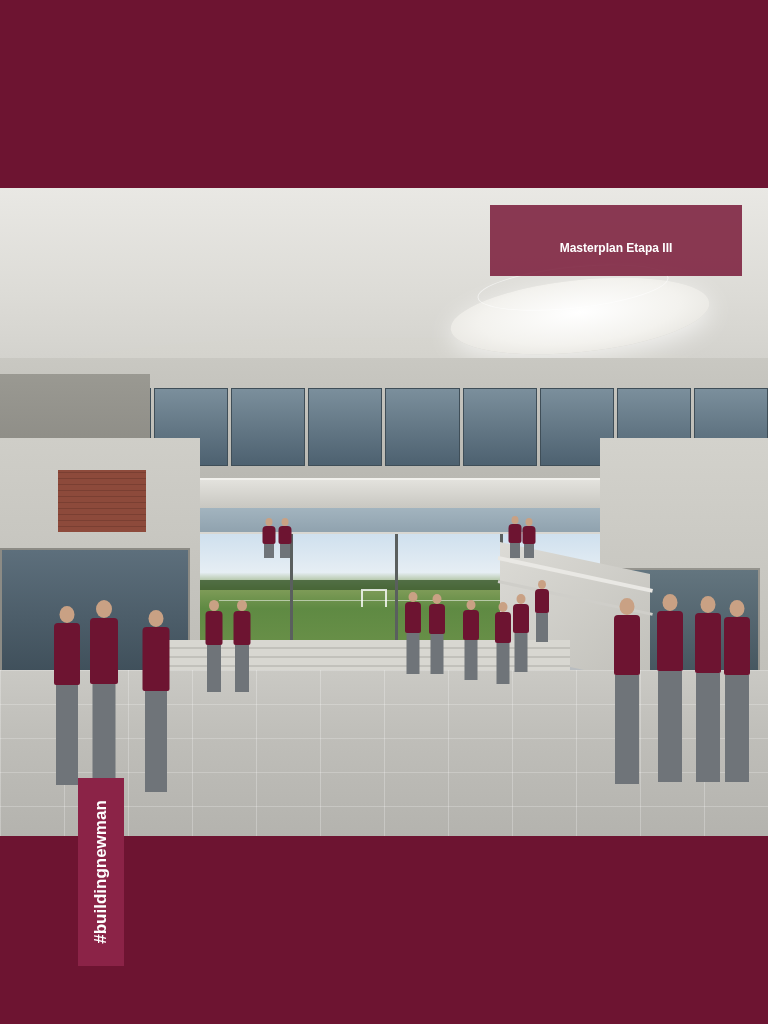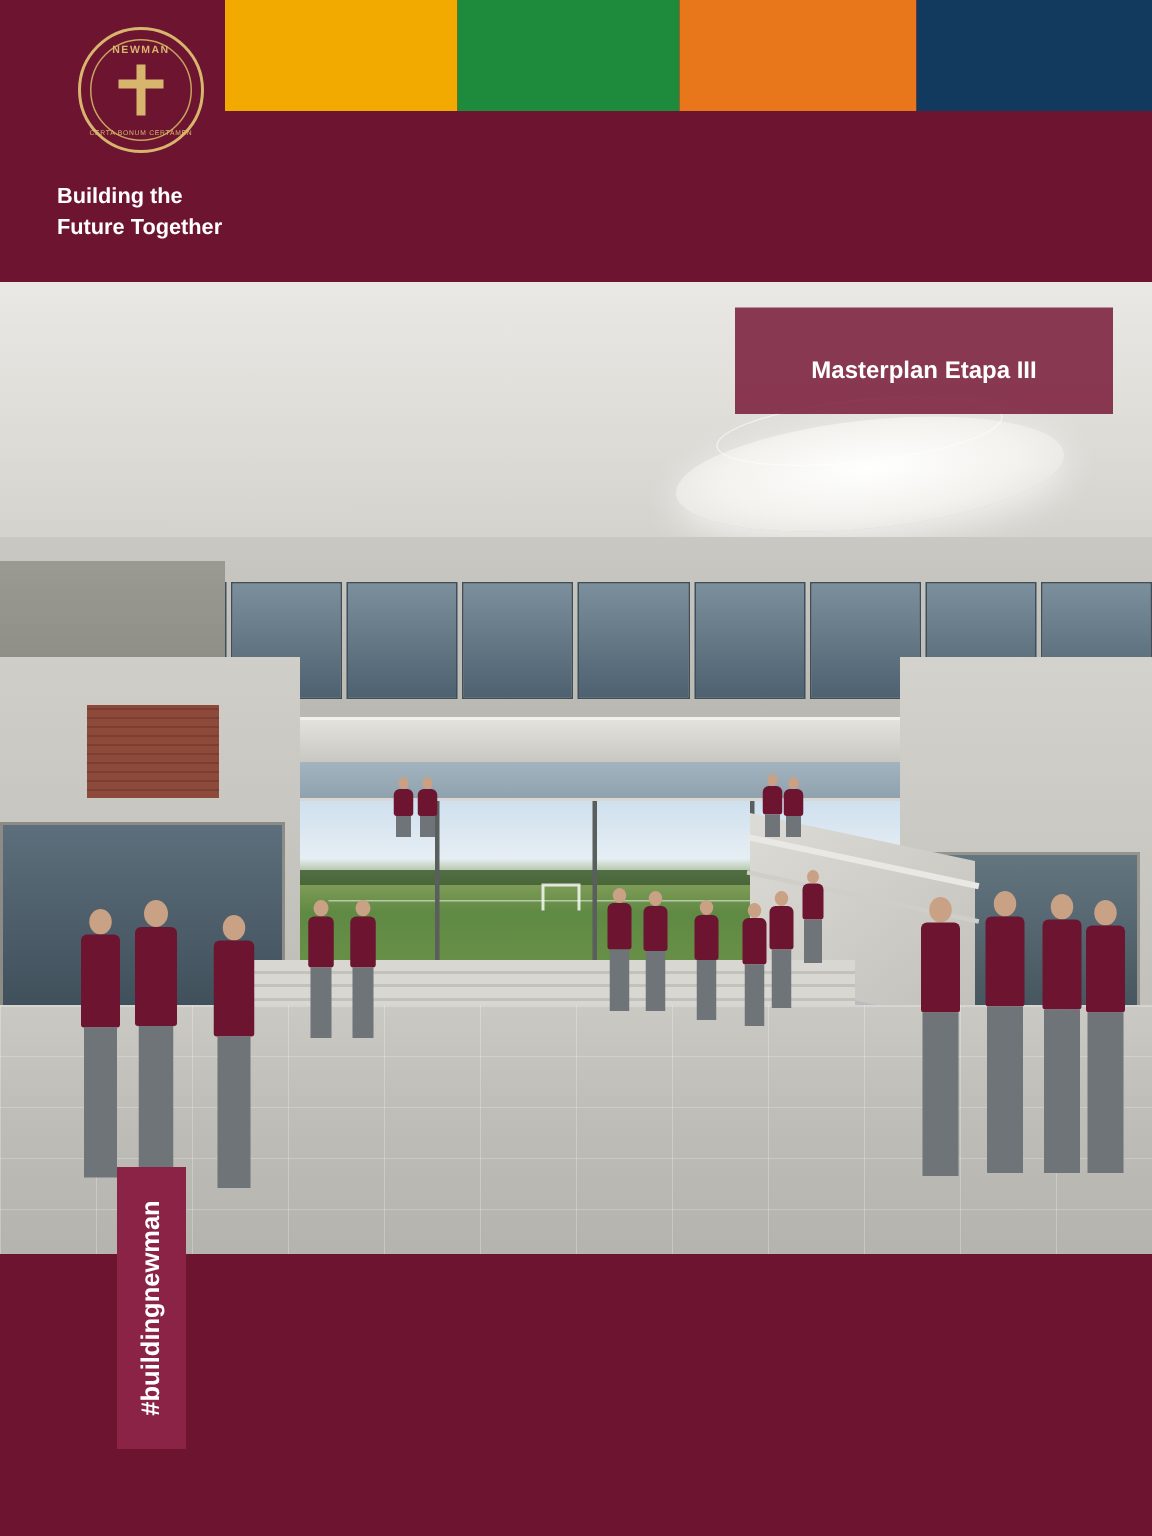--- a/index.html
+++ b/index.html
@@ -239,21 +239,21 @@
   }
 
   
   .masterplan-tag {
     position: absolute; top: 17px; left: 490px;
     width: 252px; height: 71px;
     background: rgba(124, 32, 62, 0.88);
     display: flex; align-items: center; justify-content: center;
   }
   .masterplan-tag span {
-    color: #ffffff; font-size: 16px; font-weight: bold; margin-top: 15px;
+    color: #ffffff; font-size: 12px; font-weight: bold; margin-top: 15px;
   }
 
   
   .bottom {
     position: absolute; top: 836px; left: 0;
     width: 768px; height: 188px;
     background: #6d1431;
   }
   .hashtag-block {
     position: absolute; left: 78px; top: -58px;
@@ -279,39 +279,20 @@
     font-size: 15px;
     font-weight: bold;
     line-height: 1.62;
   }
 </style>
 </head>
 <body>
 
 <div class="page">
 
-  <div class="header">
-
-    <div class="color-strip">
-      <div class="swatch sw-yellow" style="background:#F2A900"></div>
-      <div class="swatch sw-green" style="background:#1E8A3C"></div>
-      <div class="swatch sw-orange" style="background:#E8761B"></div>
-      <div class="swatch sw-navy" style="background:#123A5E"></div>
-    </div>
-
-    <div class="logo">
-      <div class="inner-ring"></div>
-      <div class="arc-top">NEWMAN</div>
-      <div class="cross"></div>
-      <div class="arc-bottom">CERTA BONUM CERTAMEN</div>
-    </div>
-
-    <div class="tagline" style="white-space:pre-line">Building the
-Future Together</div>
-  </div>
 
   <div class="photo">
     <div class="render">
 
       <div class="ceiling"></div>
       <div class="ceiling-curve"></div>
       <div class="oval-light"></div>
 
       <div class="upper-band"></div>
       <div class="glass-row">

